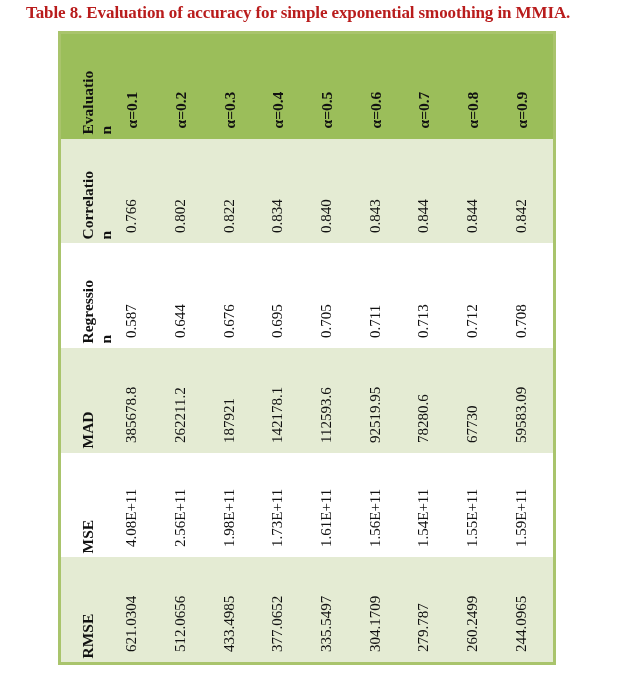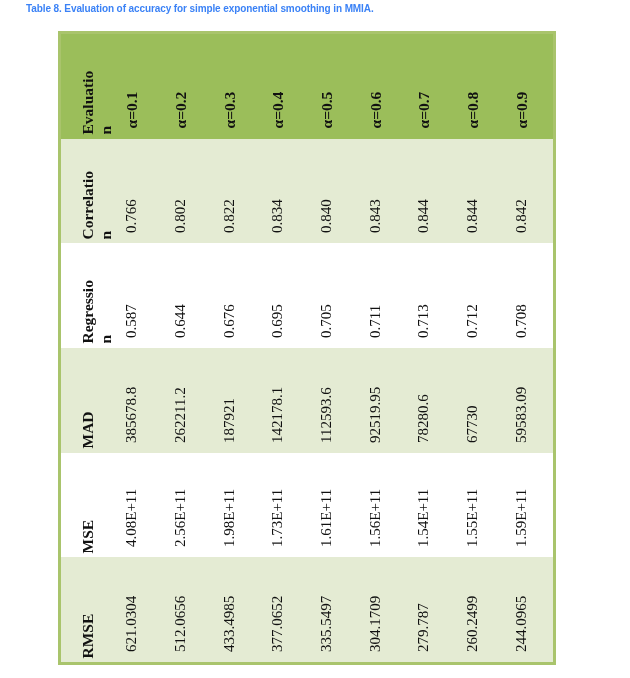--- a/index.html
+++ b/index.html
@@ -12,26 +12,26 @@
     height: 678px;
     position: relative;
     font-family: "Liberation Serif", "DejaVu Serif", serif;
     overflow: hidden;
   }
 
   #caption {
     position: absolute;
     left: 26px;
     top: 3px;
-    font-size: 10px;
+    font-size: 17px;
     font-weight: bold;
-    color: #3b82f6;
+    color: #b91c1c;
     letter-spacing: -0.1px;
     white-space: nowrap;
-    font-family: Liberation Sans, sans-serif;
+    font-family: Liberation Serif, serif;
   }
 
   #table-wrap {
     position: absolute;
     left: 58px;
     top: 31px;
     width: 498px;
     height: 634px;
     border: 3px solid #A9C46C;
     box-sizing: border-box;

